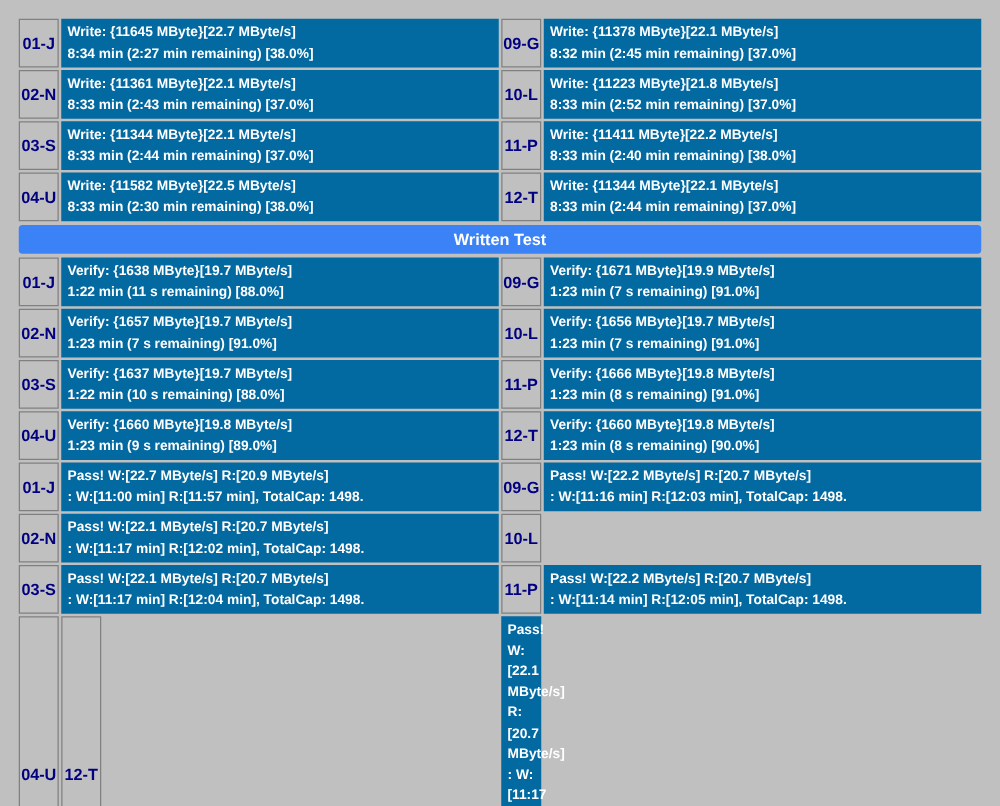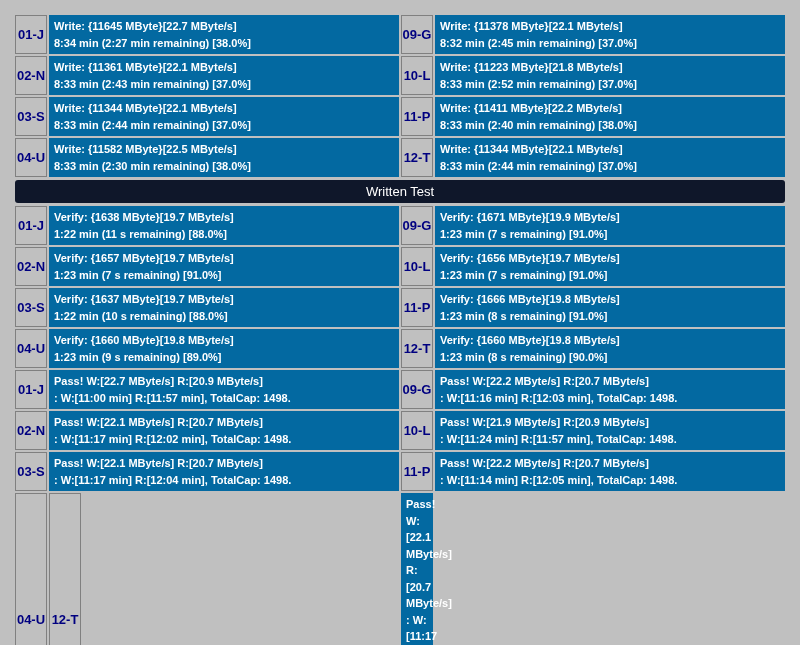--- a/index.html
+++ b/index.html
@@ -34,24 +34,24 @@
       flex: 1;
       background: #0369a1;
       color: white;
       padding: 3px 5px;
       font-size: 11px;
       font-weight: bold;
       line-height: 1.5;
     }
     .section-header {
       text-align: center;
-      background: #0f172a;
+      background: #3b82f6;
       color: white;
       font-size: 13px;
-      font-weight: normal;
+      font-weight: bold;
       padding: 4px 0;
       margin: 3px 0;
       border-radius: 3px;
     }
     .pass-footer {
       text-align: center;
       background: #808080;
       color: white;
       font-size: 13px;
       font-weight: bold;
@@ -132,21 +132,20 @@
       <div class="pair-row">
         <div class="row-id">01-J</div>
         <div class="cell-content">Pass! W:[22.7 MByte/s] R:[20.9 MByte/s]<br>: W:[11:00 min] R:[11:57 min], TotalCap: 1498.</div>
         <div class="row-id">09-G</div>
         <div class="cell-content">Pass! W:[22.2 MByte/s] R:[20.7 MByte/s]<br>: W:[11:16 min] R:[12:03 min], TotalCap: 1498.</div>
       </div>
       <div class="pair-row">
         <div class="row-id">02-N</div>
         <div class="cell-content">Pass! W:[22.1 MByte/s] R:[20.7 MByte/s]<br>: W:[11:17 min] R:[12:02 min], TotalCap: 1498.</div>
         <div class="row-id">10-L</div>
-        <div class="cell-content">Pass! W:[21.9 MByte/s] R:[20.9 MByte/s]<br>: W:[11:24 min] R:[11:57 min], TotalCap: 1498.</div>
       </div>
       <div class="pair-row">
         <div class="row-id">03-S</div>
         <div class="cell-content">Pass! W:[22.1 MByte/s] R:[20.7 MByte/s]<br>: W:[11:17 min] R:[12:04 min], TotalCap: 1498.</div>
         <div class="row-id">11-P</div>
         <div class="cell-content">Pass! W:[22.2 MByte/s] R:[20.7 MByte/s]<br>: W:[11:14 min] R:[12:05 min], TotalCap: 1498.</div>
       </div>
       <div class="pair-row">
         <div class="row-id">04-U</div>
         <div class="row-id">12-T</div>

